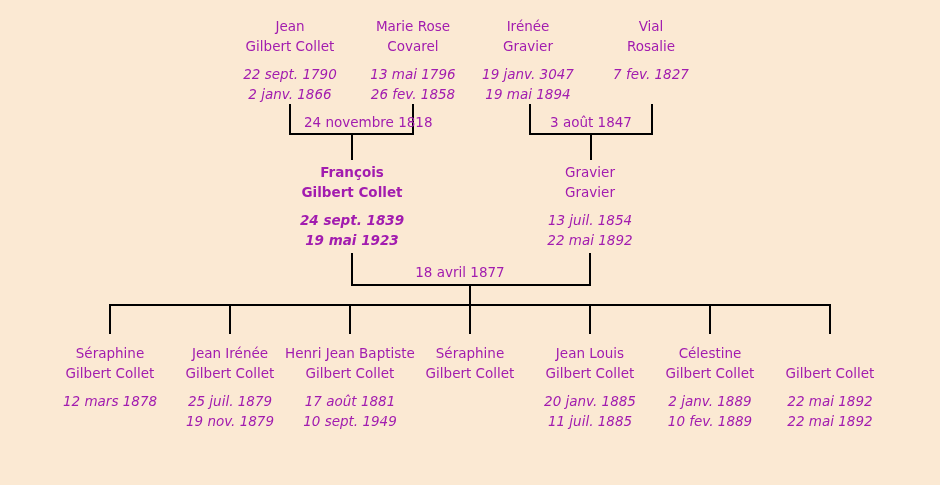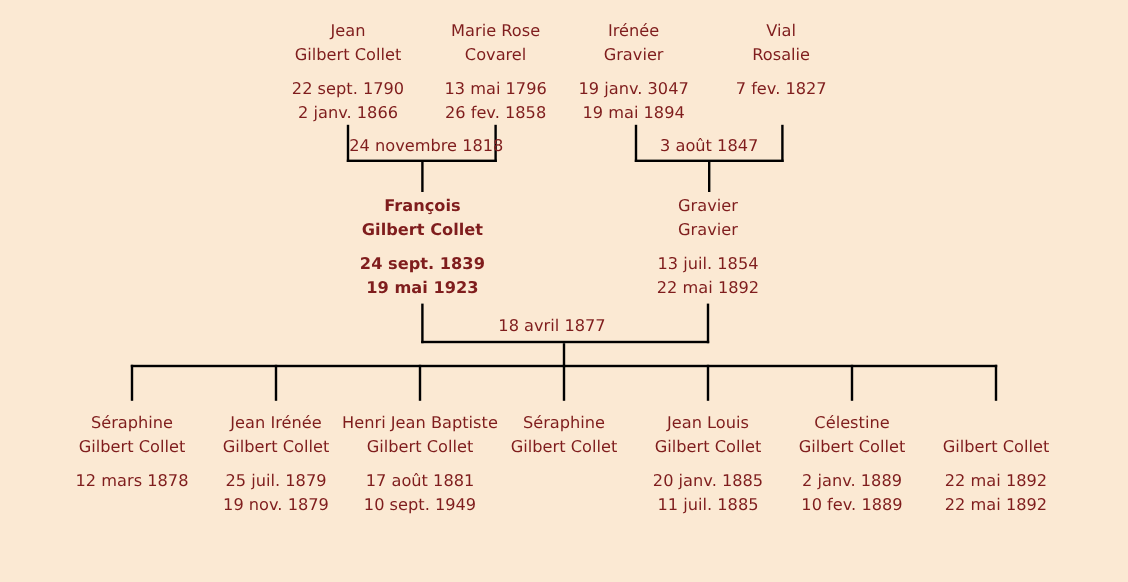--- a/index.html
+++ b/index.html
@@ -1,27 +1,27 @@
 <!DOCTYPE html>
 <html><head>
 <meta charset="utf-8">
 <style>
   html,body{margin:0;padding:0;}
   #canvas{
     position:relative;
     width:940px;height:485px;
     background:#fbe9d3;
     font-family:"DejaVu Sans", sans-serif;
-    color:#7f1d1d;
+    color:#a21caf;
     font-size:13.5px;
     overflow:hidden;
   }
   .person{position:absolute;width:160px;text-align:center;}
   .person .ln{height:20px;line-height:20px;white-space:nowrap;}
-  .person .dates{margin-top:8px;}
+  .person .dates{margin-top:8px;font-style:italic;}
   .person.bold{font-weight:bold;}
   .marriage-label{
     position:absolute;height:20px;line-height:20px;
     text-align:center;white-space:nowrap;
   }
   .line{position:absolute;background:#000000;}
   .v{width:2px;}
   .h{height:2px;}
 </style>
 </head>
@@ -69,21 +69,21 @@
     </div>
     <div class="dates">
       <div class="ln">7 fev. 1827</div>
     </div>
   </div>
 
   <div class="line v" style="left:289px;top:104px;height:31px"></div>
   <div class="line v" style="left:412px;top:104px;height:31px"></div>
   <div class="line h" style="left:289px;top:133px;width:125px"></div>
   <div class="line v" style="left:351px;top:135px;height:25px"></div>
-  <div class="marriage-label" style="left:291px;top:112px;width:98px">24 novembre 1818</div>
+  <div class="marriage-label" style="left:304px;top:112px;width:98px">24 novembre 1818</div>
 
   <div class="line v" style="left:529px;top:104px;height:31px"></div>
   <div class="line v" style="left:651px;top:104px;height:31px"></div>
   <div class="line h" style="left:529px;top:133px;width:124px"></div>
   <div class="line v" style="left:590px;top:135px;height:25px"></div>
   <div class="marriage-label" style="left:531px;top:112px;width:120px">3 août 1847</div>
 
   <div class="person bold" style="left:272px;top:162px">
     <div class="names">
       <div class="ln">François</div>

